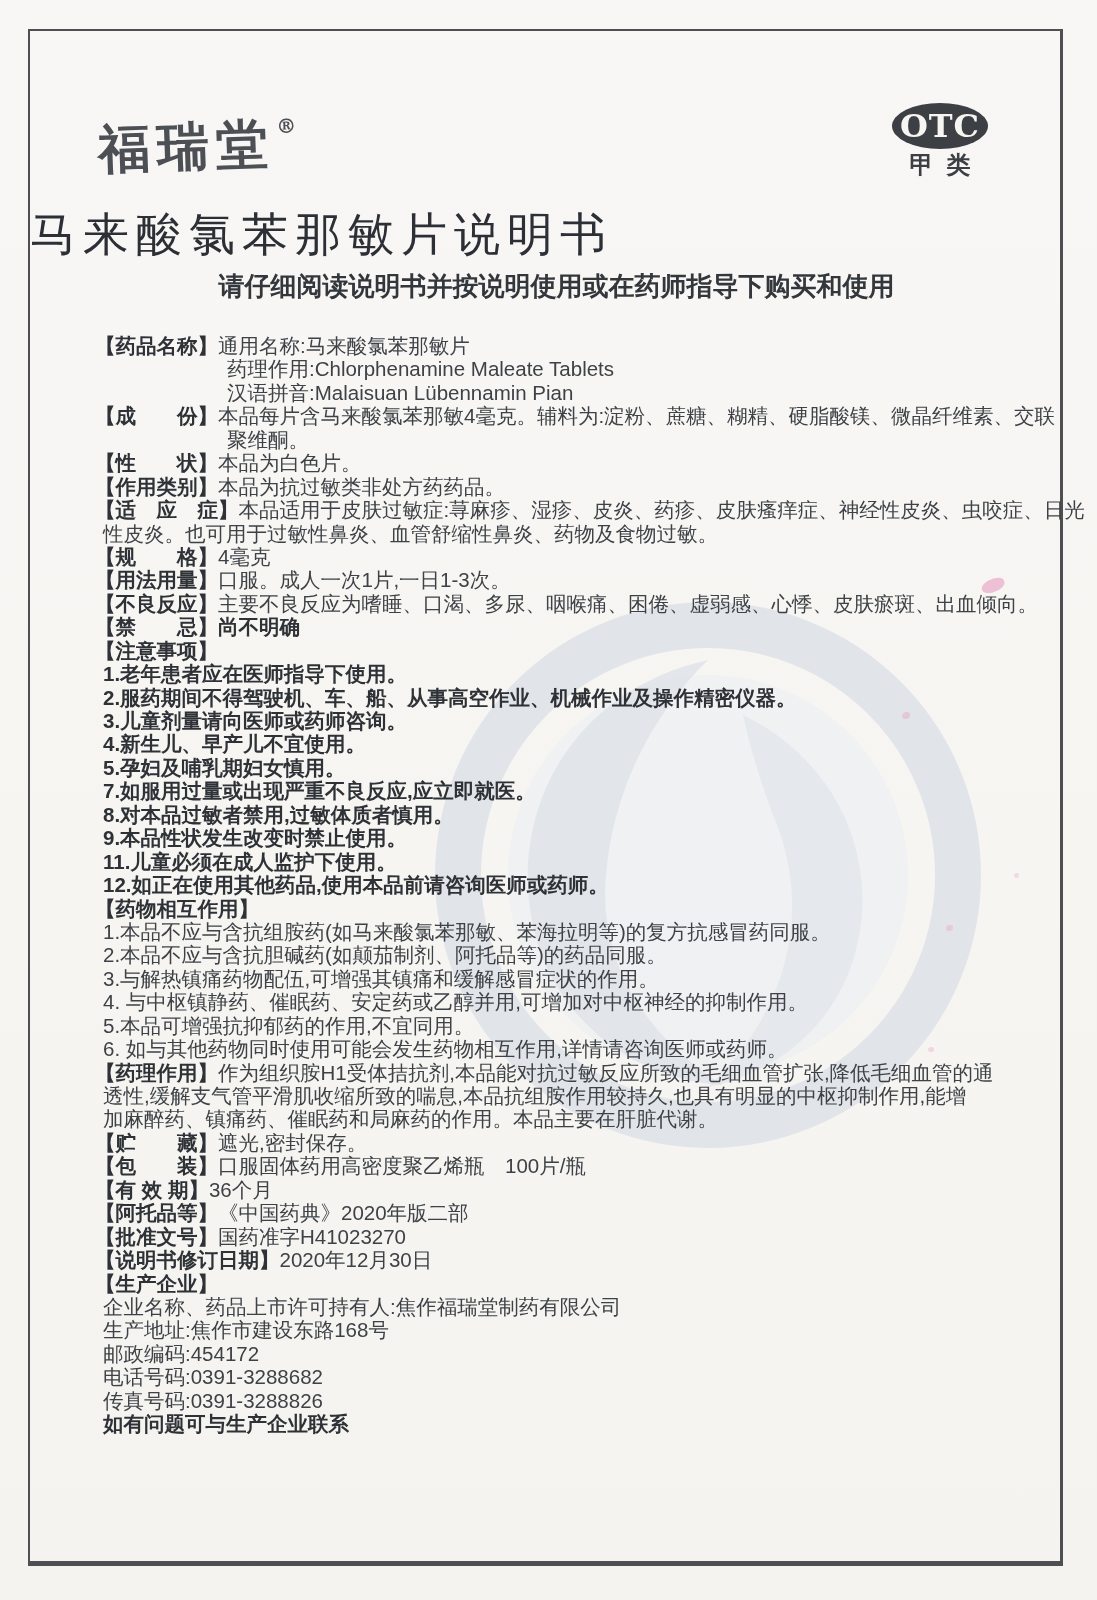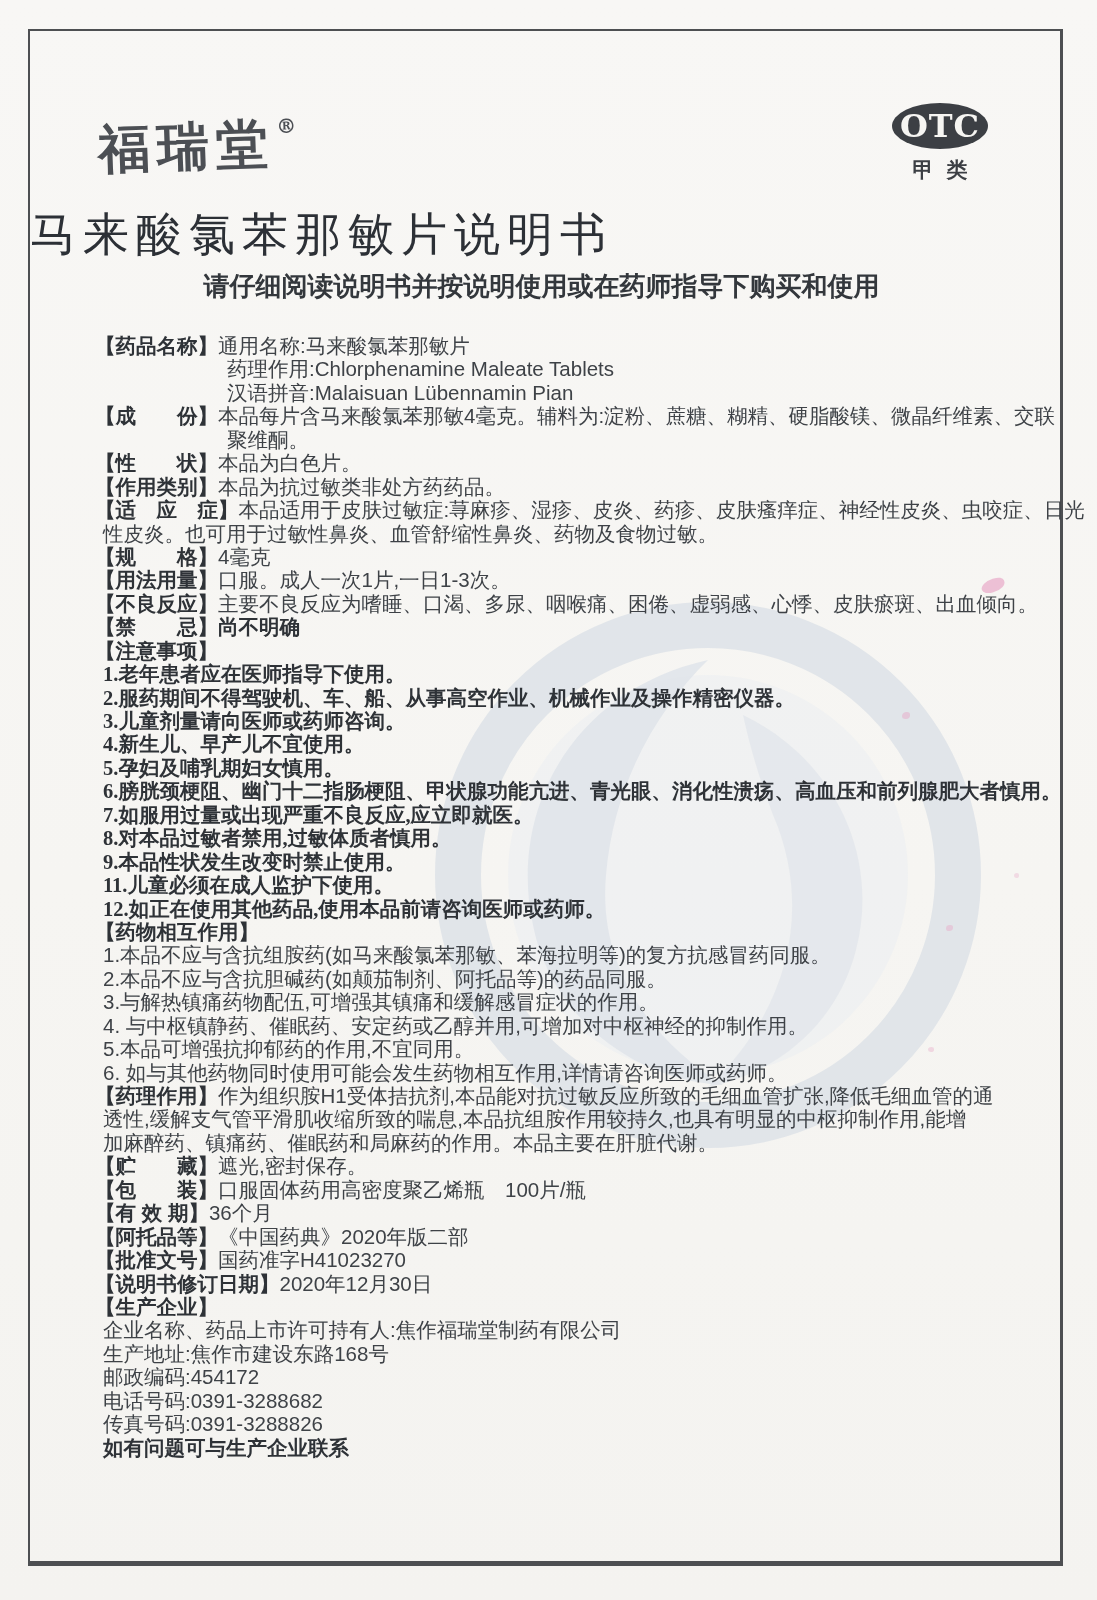--- a/index.html
+++ b/index.html
@@ -34,41 +34,41 @@
   .otc{position:absolute;left:878px;top:103px;width:124px;text-align:center;}
   .otc-oval{
     width:96px;height:46px;margin:0 auto;background:#3c3f44;border-radius:50%;
     display:flex;align-items:center;justify-content:center;
   }
   .otc-oval span{
     font-family:"DejaVu Serif",serif;font-weight:bold;font-size:32px;color:#f6f5f2;
     letter-spacing:1px;
   }
   .otc-cat{
-    margin-top:7px;font-size:21px;font-weight:bold;color:#3c3f44;
+    font-size:24px;font-weight:bold;color:#3c3f44;
     letter-spacing:13px;padding-left:13px;
   }
   .title{
     position:absolute;left:30px;top:208px;width:1035px;margin:0;
     text-align:left;font-size:46px;line-height:52px;font-weight:400;
     letter-spacing:7px;color:#2c3036;white-space:nowrap;
   }
   .subtitle{
-    position:absolute;left:24px;top:270px;width:1035px;
+    position:absolute;left:39px;top:270px;width:1035px;
     text-align:center;font-size:26px;line-height:32px;font-weight:bold;
     color:#33373c;white-space:nowrap;
   }
   .body{
     position:absolute;left:95px;top:334px;width:968px;
     font-size:20.5px;line-height:23.45px;
   }
   .line{white-space:pre;height:23.45px;}
   .line .label{font-weight:bold;color:#2e3237;}
   .line .text{color:#3e4247;}
-  .line.bold .text{font-weight:bold;color:#2e3237;font-family:Liberation Serif, serif;}
+  .line.bold .text{font-weight:bold;color:#2e3237;}
   .line.ind1{padding-left:8px;}
   .line.ind2{padding-left:132px;}
 </style>
 </head>
 <body>
 
 <div class="page">
   <div class="frame"></div>
 
   <svg class="wm" width="640" height="600" viewBox="0 0 640 600" aria-hidden="true">
@@ -110,21 +110,20 @@
         <div class="line"><span class="label">【规　　格】</span><span class="text">4毫克</span></div>
         <div class="line"><span class="label">【用法用量】</span><span class="text">口服。成人一次1片,一日1-3次。</span></div>
         <div class="line"><span class="label">【不良反应】</span><span class="text">主要不良反应为嗜睡、口渴、多尿、咽喉痛、困倦、虚弱感、心悸、皮肤瘀斑、出血倾向。</span></div>
         <div class="line bold"><span class="label">【禁　　忌】</span><span class="text">尚不明确</span></div>
         <div class="line"><span class="label">【注意事项】</span></div>
         <div class="line ind1 bold"><span class="text">1.老年患者应在医师指导下使用。</span></div>
         <div class="line ind1 bold"><span class="text">2.服药期间不得驾驶机、车、船、从事高空作业、机械作业及操作精密仪器。</span></div>
         <div class="line ind1 bold"><span class="text">3.儿童剂量请向医师或药师咨询。</span></div>
         <div class="line ind1 bold"><span class="text">4.新生儿、早产儿不宜使用。</span></div>
         <div class="line ind1 bold"><span class="text">5.孕妇及哺乳期妇女慎用。</span></div>
-        <div class="line ind1 bold"><span class="text">6.膀胱颈梗阻、幽门十二指肠梗阻、甲状腺功能亢进、青光眼、消化性溃疡、高血压和前列腺肥大者慎用。</span></div>
         <div class="line ind1 bold"><span class="text">7.如服用过量或出现严重不良反应,应立即就医。</span></div>
         <div class="line ind1 bold"><span class="text">8.对本品过敏者禁用,过敏体质者慎用。</span></div>
         <div class="line ind1 bold"><span class="text">9.本品性状发生改变时禁止使用。</span></div>
         <div class="line ind1 bold"><span class="text">11.儿童必须在成人监护下使用。</span></div>
         <div class="line ind1 bold"><span class="text">12.如正在使用其他药品,使用本品前请咨询医师或药师。</span></div>
         <div class="line"><span class="label">【药物相互作用】</span></div>
         <div class="line ind1"><span class="text">1.本品不应与含抗组胺药(如马来酸氯苯那敏、苯海拉明等)的复方抗感冒药同服。</span></div>
         <div class="line ind1"><span class="text">2.本品不应与含抗胆碱药(如颠茄制剂、阿托品等)的药品同服。</span></div>
         <div class="line ind1"><span class="text">3.与解热镇痛药物配伍,可增强其镇痛和缓解感冒症状的作用。</span></div>
         <div class="line ind1"><span class="text">4. 与中枢镇静药、催眠药、安定药或乙醇并用,可增加对中枢神经的抑制作用。</span></div>

